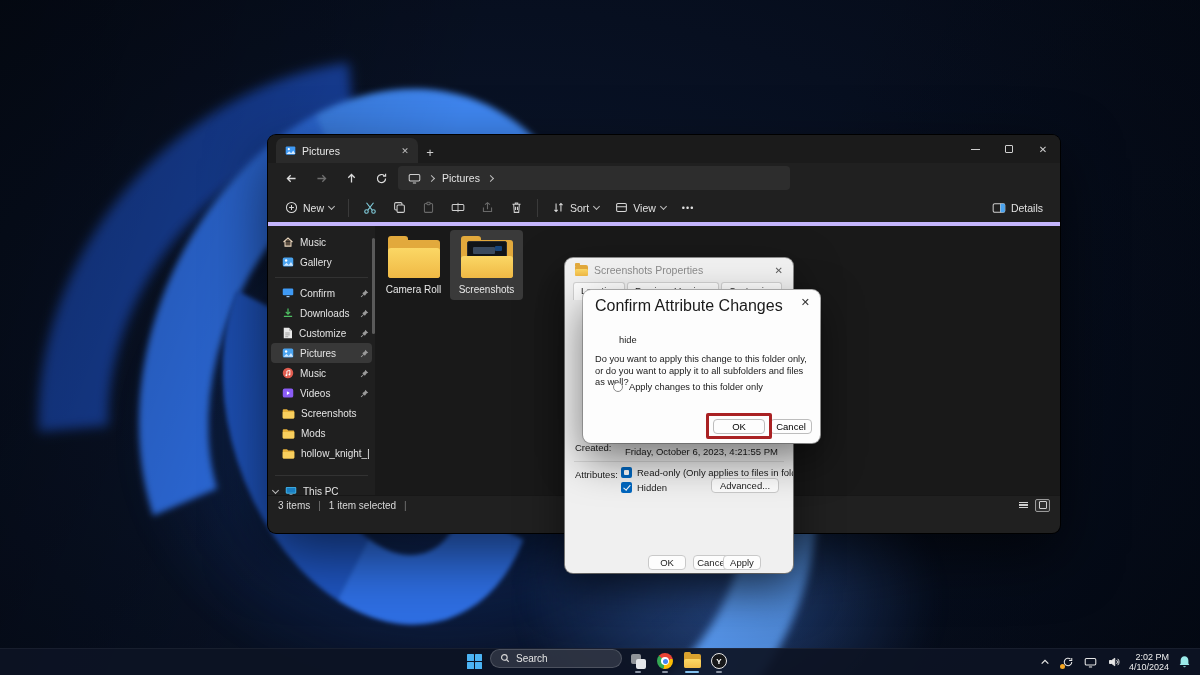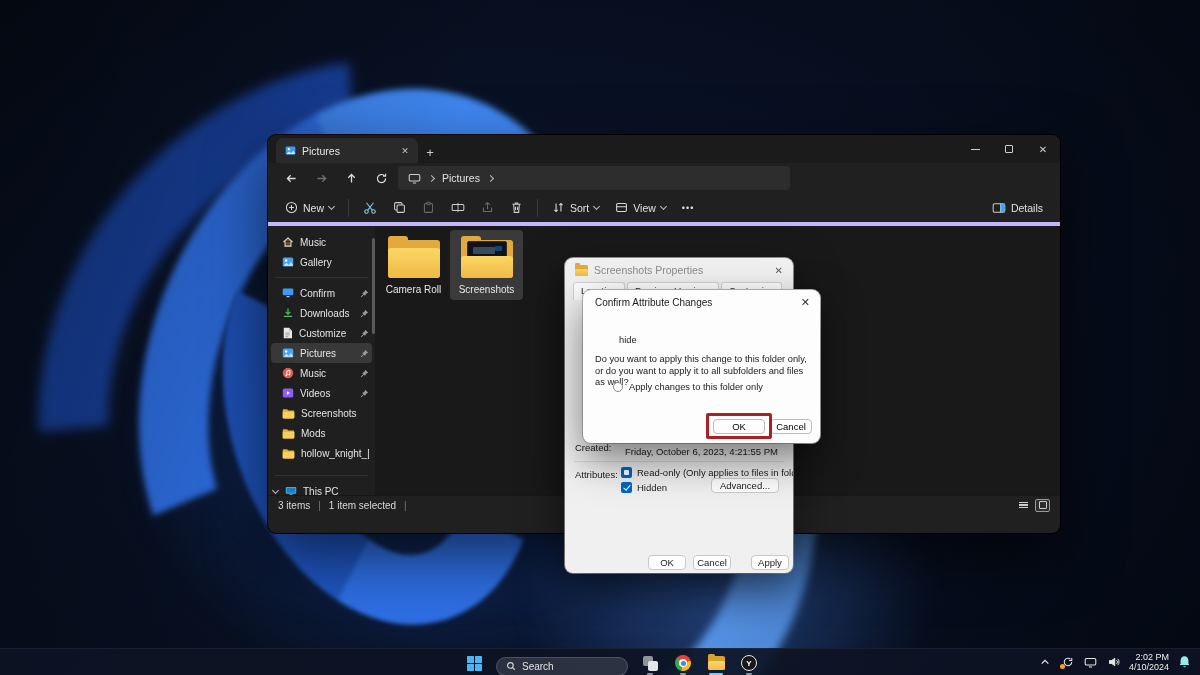--- a/index.html
+++ b/index.html
@@ -90,35 +90,35 @@
   .phr{position:absolute;left:9px;right:9px;height:1px;background:#d9d9d9}
   .cb{display:inline-flex;width:11px;height:11px;border-radius:2px;align-items:center;justify-content:center;flex:none}
   .cb.ind{background:#0067c0}.cb.ind i{width:5px;height:5px;background:#fff;border-radius:1px}
   .cb.chk{background:#0067c0}.cb.chk:after{content:"";width:3px;height:6px;border-right:1.6px solid #fff;border-bottom:1.6px solid #fff;transform:rotate(40deg) translate(-.5px,-.5px)}
   .pbtn{position:absolute;height:15px;background:#fdfdfd;border:1px solid #c9c9c9;border-radius:4px;
     font-size:9.5px;display:flex;align-items:center;justify-content:center;color:#1a1a1a}
 
   
   .confirm{position:absolute;left:583px;top:290px;width:237px;height:153px;background:#fdfdfd;border-radius:8px;
     box-shadow:0 16px 40px rgba(0,0,0,.5),0 0 0 1px #b8b8b8;color:#1a1a1a;overflow:visible}
-  .ctitle{position:absolute;left:12px;top:7px;font-size:10px;color:#1a1a1a}
+  .ctitle{position:absolute;left:12px;top:7px;font-size:16px;color:#1a1a1a}
   .cclose{position:absolute;right:10px;top:6px;font-size:11px;color:#333}
   .ctext{position:absolute;font-size:9.3px;line-height:11.5px;color:#1a1a1a}
   .radio{position:absolute;display:flex;align-items:flex-end;gap:6px;font-size:9.3px}
   .rdot{width:10px;height:10px;border-radius:50%;border:1px solid #8a8a8a;background:#fff;flex:none;position:relative}
   .rdot.on{border-color:#0067c0;background:#0067c0}
   .rdot.on:after{content:"";position:absolute;left:3px;top:3px;width:4px;height:4px;border-radius:50%;background:#fff}
   .cbtn{position:absolute;height:15px;background:#fdfdfd;border:1px solid #bdbdbd;border-radius:4px;font-size:9.5px;
     display:flex;align-items:center;justify-content:center}
   .ann{position:absolute;left:123px;top:123px;width:66px;height:26px;border:3px solid #a92123;border-radius:2px;pointer-events:none}
 
   
   .taskbar{position:absolute;left:0;right:0;bottom:0;height:27px;background:rgba(13,20,36,.92);
     border-top:1px solid rgba(255,255,255,.05);display:flex;align-items:center}
-  .tb-center{position:absolute;left:463px;display:flex;align-items:flex-end;gap:11px;height:27px}
+  .tb-center{position:absolute;left:463px;display:flex;align-items:flex-start;gap:5px;height:27px}
   .startlogo{width:15px;height:15px;display:grid;grid-template-columns:7px 7px;grid-gap:1px}
   .startlogo i{background:#4cb4f5;border-radius:.5px}
   .tsearch{display:flex;align-items:center;gap:6px;width:132px;height:19px;border-radius:10px;
     background:rgba(255,255,255,.13);border:1px solid rgba(255,255,255,.16);padding:0 9px;font-size:10px;color:#e3e3e3}
   .tapp{position:relative;width:22px;height:25px;display:flex;align-items:center;justify-content:center}
   .tapp .ind{position:absolute;bottom:1px;left:50%;transform:translateX(-50%);width:6px;height:2px;border-radius:2px;background:#8a93a3}
   .tapp.active .ind{width:14px;background:#86c4f2}
   .sq2{position:relative;width:15px;height:15px}
   .sq2 .q1{position:absolute;left:0;top:0;width:10px;height:10px;background:#8f9499;border-radius:2px}
   .sq2 .q2{position:absolute;right:0;bottom:0;width:10px;height:10px;background:#e4e7ea;border-radius:2px}
@@ -459,21 +459,21 @@
         </span>
       <span style="white-space:nowrap">Read-only (Only applies to files in folder)</span>
     </div>
     <div class="prow" style="left:56px;top:224px;display:flex;align-items:center;gap:5px">
       <span class="cb chk"></span>
       <span>Hidden</span>
     </div>
     <button class="pbtn" style="left:146px;top:220px;width:68px">Advanced...</button>
     <button class="pbtn" style="left:83px;top:297px;width:38px">OK</button>
     <button class="pbtn" style="left:128px;top:297px;width:38px">Cancel</button>
-    <button class="pbtn" style="left:186px;top:297px;width:38px">Apply</button>
+    <button class="pbtn" style="left:158px;top:297px;width:38px">Apply</button>
   </div>
 
   <div class="confirm">
     <span class="ctitle">Confirm Attribute Changes</span>
     <span class="cclose">✕</span>
     <span class="ctext" style="left:36px;top:45px">hide</span>
     <span class="ctext" style="left:12px;top:64px;width:220px">Do you want to apply this change to this folder only, or do you want to apply it to all subfolders and files as well?</span>
     <label class="radio" style="left:30px;top:92px">
       <span class="rdot"></span>
       <span>Apply changes to this folder only</span>

